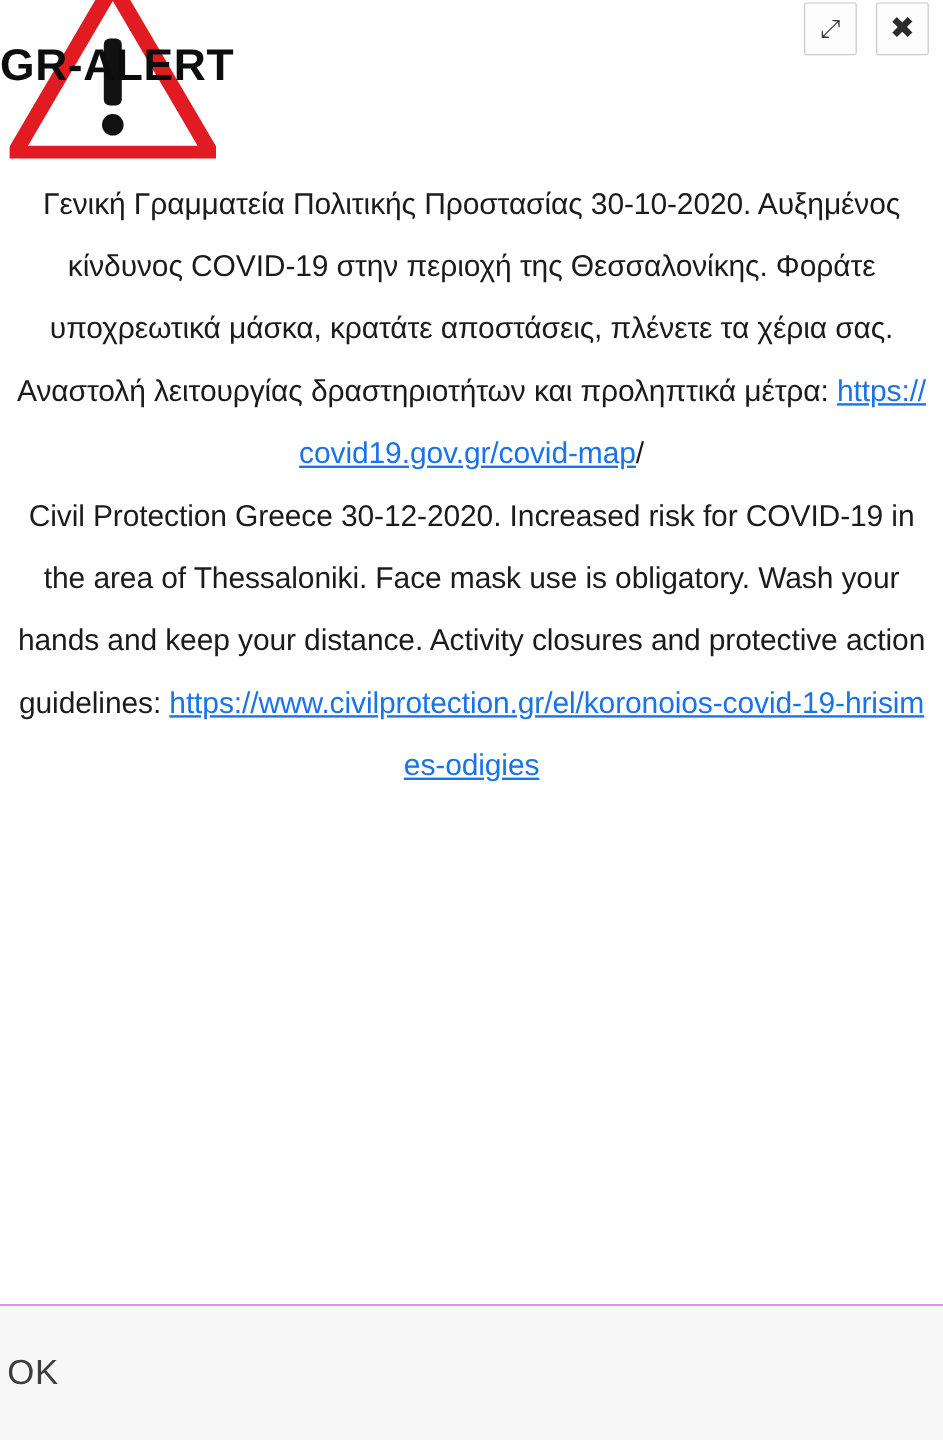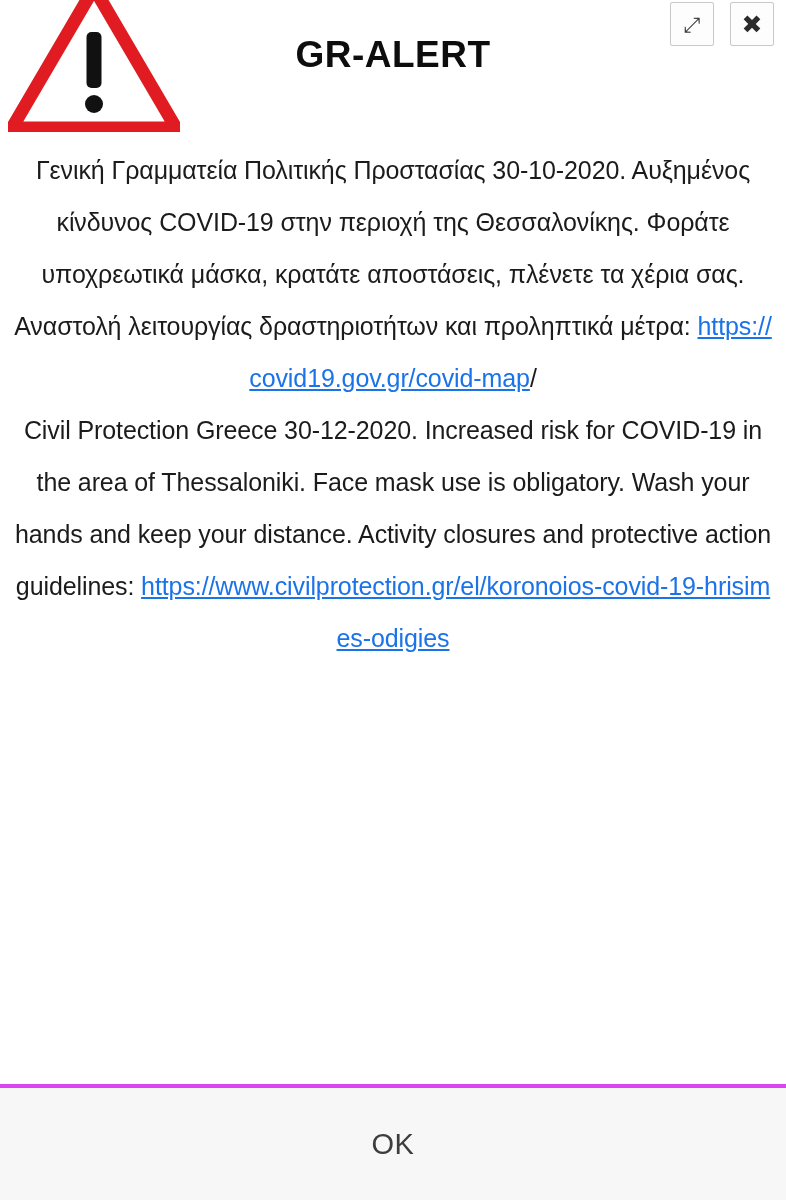--- a/index.html
+++ b/index.html
@@ -37,21 +37,20 @@
     top: -16px;
     width: 172px;
     height: 148px;
   }
 
   .alert-title {
     position: absolute;
     left: 0;
     right: 0;
     top: 34px;
-    text-align: center;
     font-size: 37px;
     font-weight: bold;
     letter-spacing: 0.5px;
     color: #0d0d0d;
   }
 
   .window-controls {
     position: absolute;
     right: 12px;
     top: 2px;
@@ -101,25 +100,25 @@
     color: #1a73e8;
     text-decoration: underline;
     text-decoration-color: #1a73e8;
     word-break: break-all;
   }
 
   
   .alert-footer {
     flex: 0 0 auto;
     height: 112px;
-    border-top: 4px solid #d946ef;
+    border-top: 1px solid #d946ef;
     background: #f7f7f7;
     display: flex;
     align-items: center;
-    justify-content: center;
+    justify-content: flex-start;
   }
   .ok-button {
     font-size: 29px;
     color: #3d3d3d;
     letter-spacing: 0.6px;
     background: transparent;
     border: none;
     font-family: "Liberation Sans", sans-serif;
   }
 </style>

